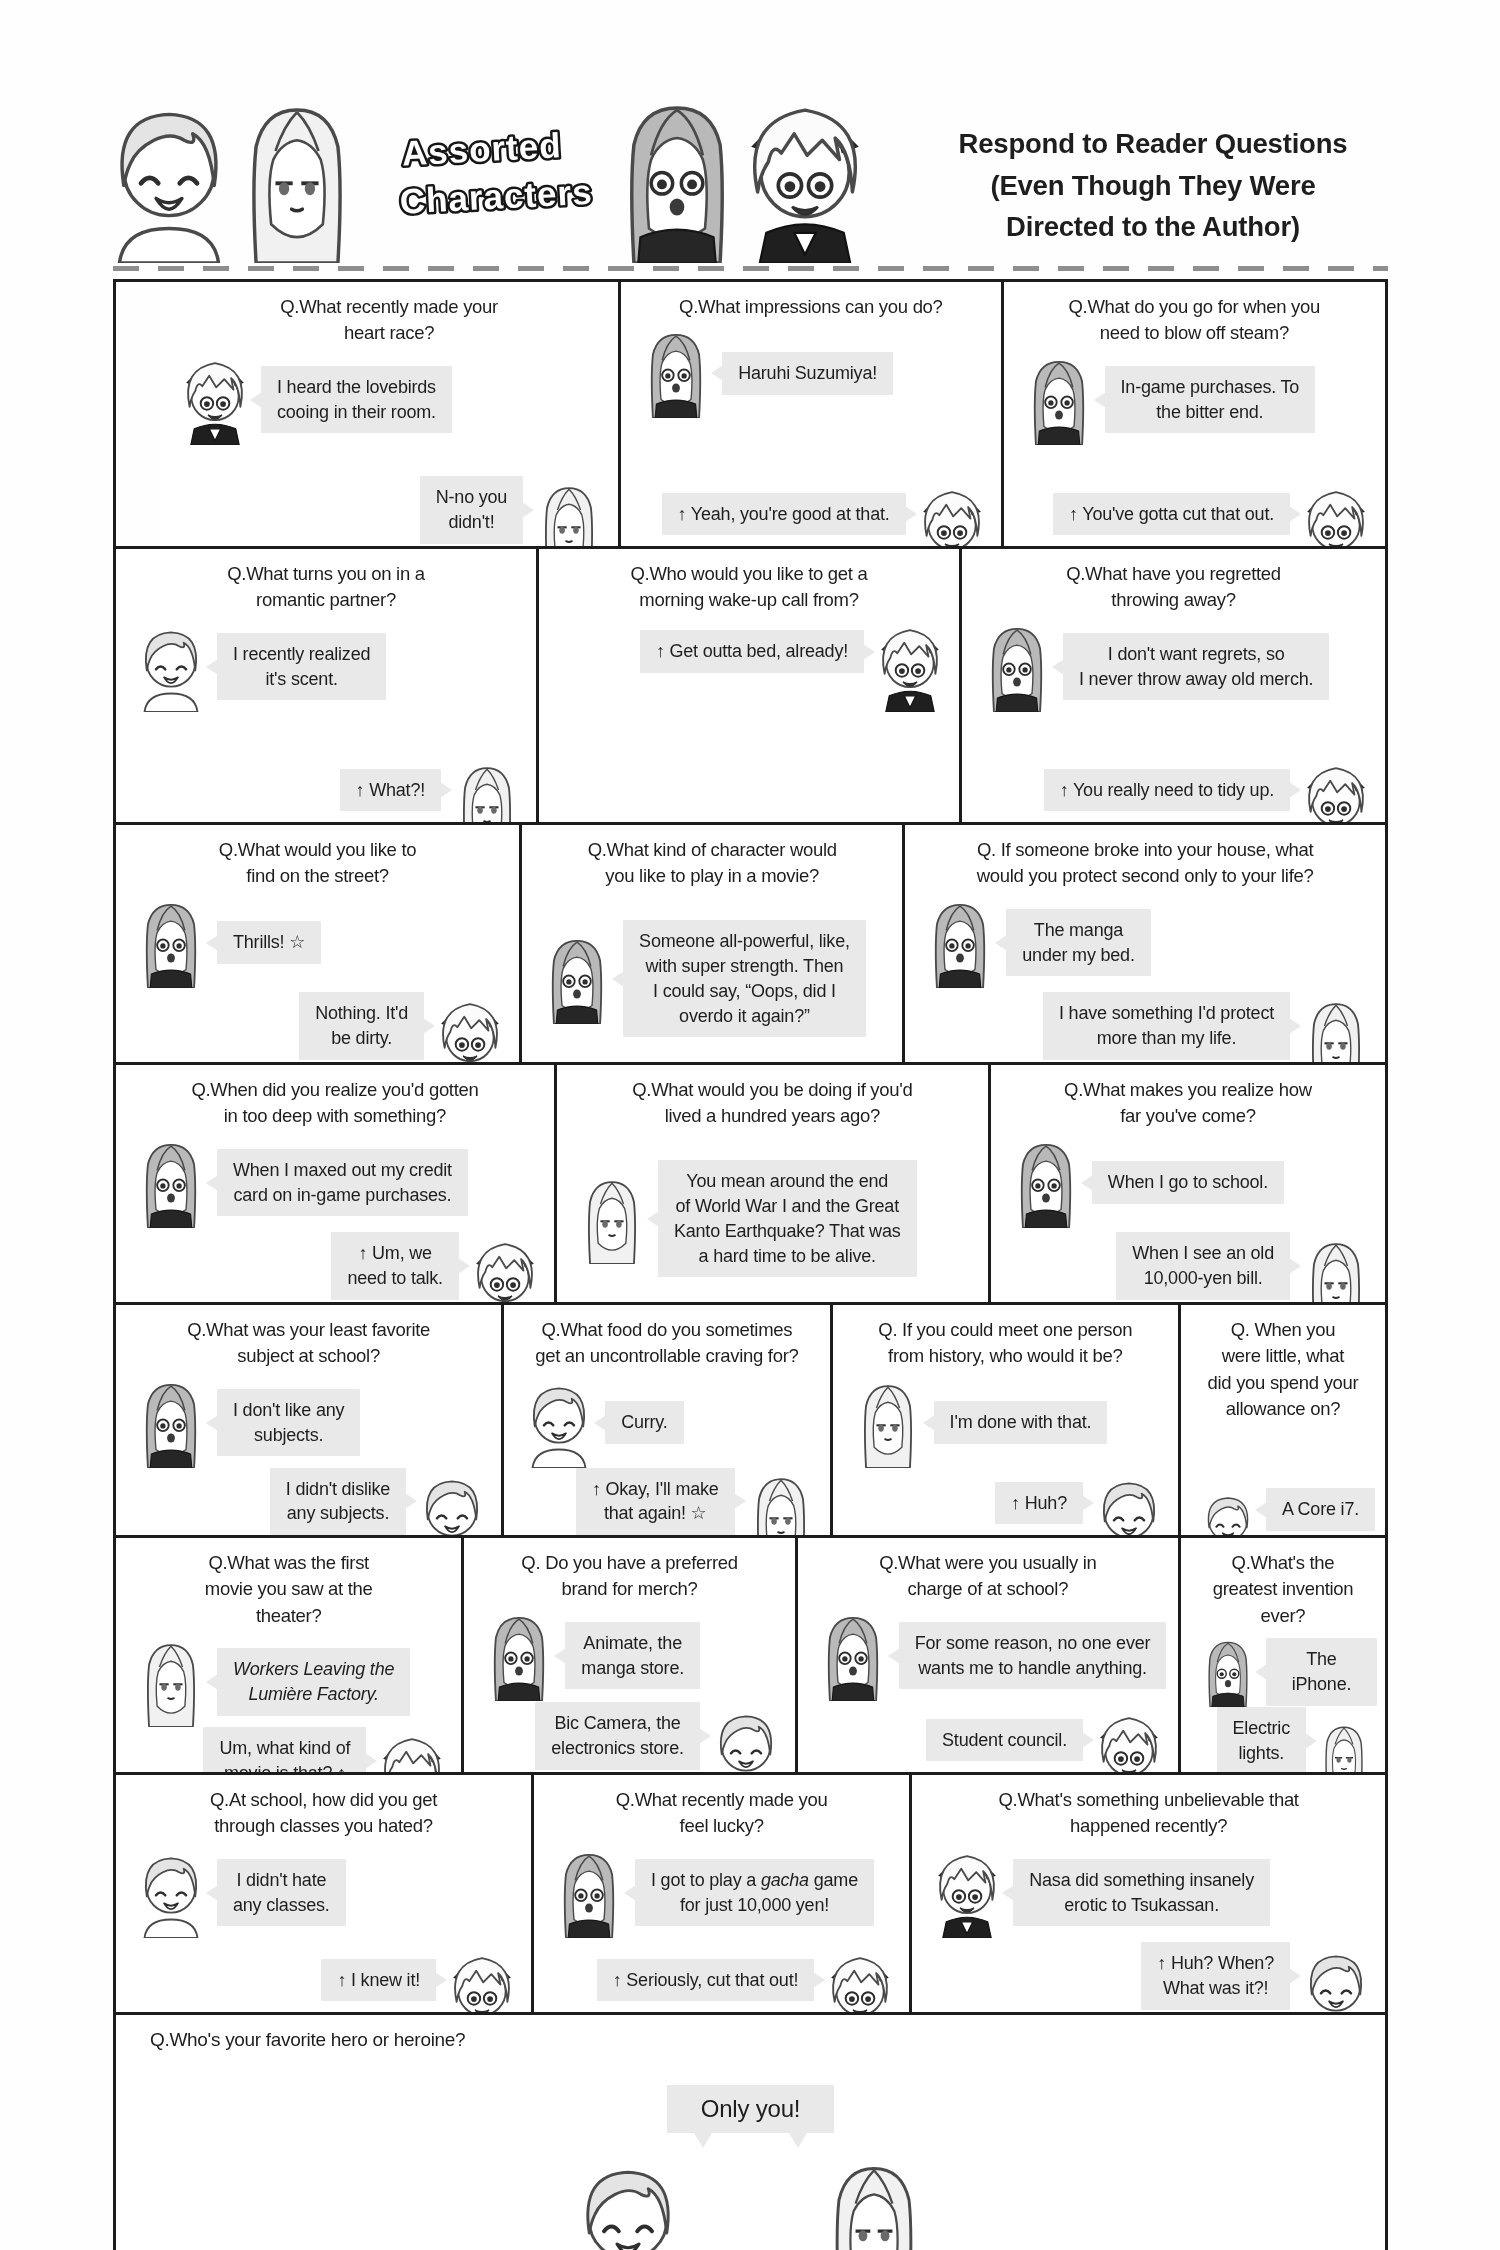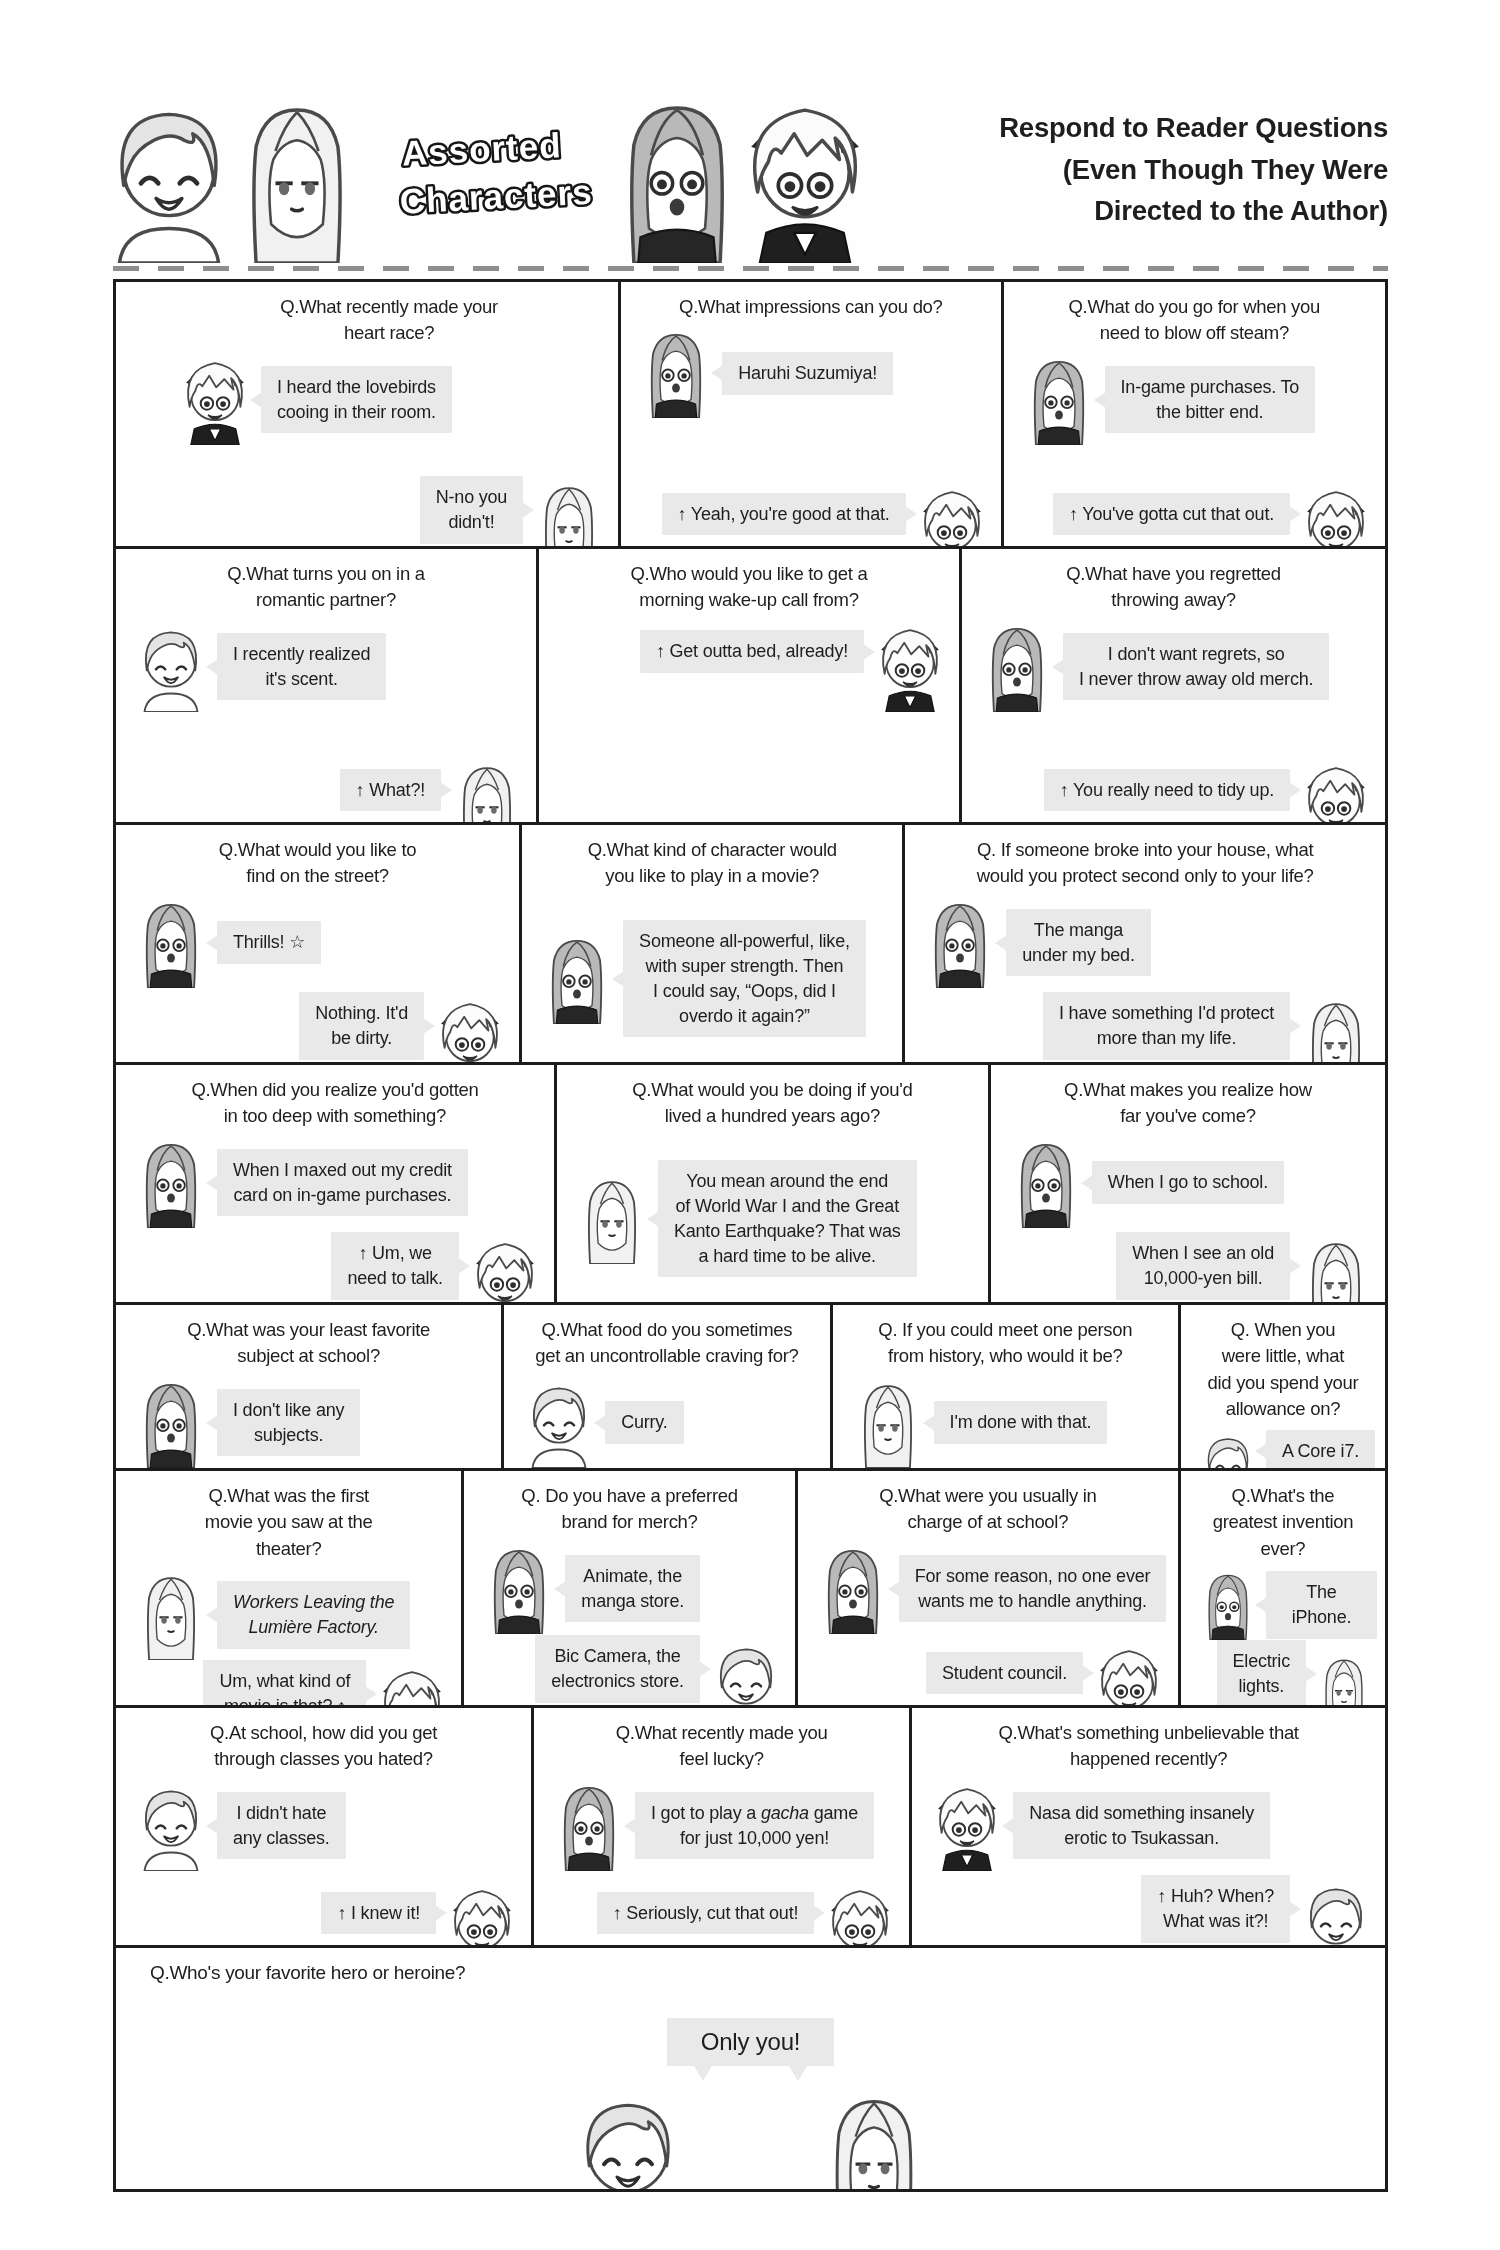--- a/index.html
+++ b/index.html
@@ -5,22 +5,22 @@
   html,body{margin:0;padding:0;background:#fff;}
   .page{position:relative;width:1500px;height:2250px;background:#fefefe;overflow:hidden;
         font-family:"Liberation Sans",sans-serif;color:#1e1e1e;box-sizing:border-box;padding-top:58px;}
   .inner{width:1275px;margin-left:113px;}
   
   .header{height:205px;display:flex;align-items:flex-end;gap:16px;}
   .havatar{height:168px;width:112px;flex:none;}
   .logo{margin:0 6px 28px 10px;flex:none;}
   .lg{font-family:"Liberation Sans",sans-serif;font-weight:800;font-size:35px;fill:#fff;
       stroke:#161616;stroke-width:5;paint-order:stroke;stroke-linejoin:round;letter-spacing:1px;}
-  .title{margin-left:auto;width:470px;text-align:right;font-weight:700;font-size:27.5px;
-         line-height:1.5;margin-bottom:32px;letter-spacing:-0.2px;}
+  .title{margin-left:auto;width:470px;text-align:center;font-weight:700;font-size:27.5px;
+         line-height:1.5;margin-bottom:16px;letter-spacing:-0.2px;}
   .hdr-dash{height:5px;margin:3px 0 8px 0;
     background:repeating-linear-gradient(90deg,#8e8e8e 0 26px,transparent 26px 45px);}
   
   .board{border:3px solid #1c1c1c;}
   .prow{display:grid;border-bottom:3px solid #1c1c1c;box-sizing:border-box;}
   .prow:last-child{border-bottom:none;}
   .panel{border-right:3px solid #1c1c1c;display:flex;flex-direction:column;overflow:hidden;
          padding:2px 8px 0;box-sizing:border-box;background:#fff;}
   .panel:last-child{border-right:none;}
   .q{white-space:pre-line;text-align:center;font-size:18.5px;line-height:1.42;
@@ -353,21 +353,21 @@
               <div class="brow right">
                 <div class="bubble t-right">When I see an old
 10,000-yen bill.</div>
                 <svg viewBox="0 0 64 78" class="avatar cut">
                   <use href="#char-B"></use>
                 </svg>
               </div>
             </div>
           </div>
         </div>
-        <div class="prow" style="height: 166px; grid-template-columns: 390fr 330fr 350fr 205fr;">
+        <div class="prow" style="height: 233px; grid-template-columns: 390fr 330fr 350fr 205fr;">
           <div class="panel">
             <div class="q">Q.What was your least favorite
 subject at school?</div>
             <div class="rows">
               <div class="brow left">
                 <svg viewBox="0 0 64 78" class="avatar">
                   <use href="#char-C"></use>
                 </svg>
                 <div class="bubble t-left">I don't like any
 subjects.</div>

